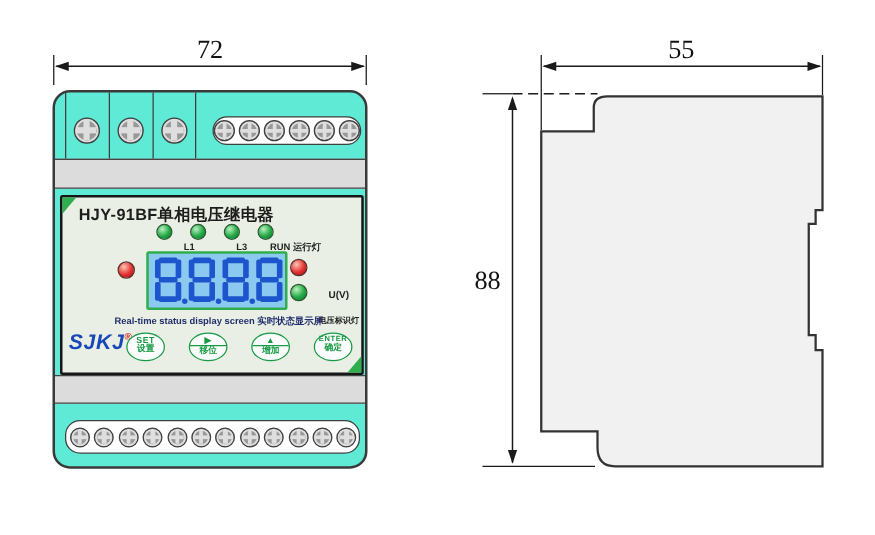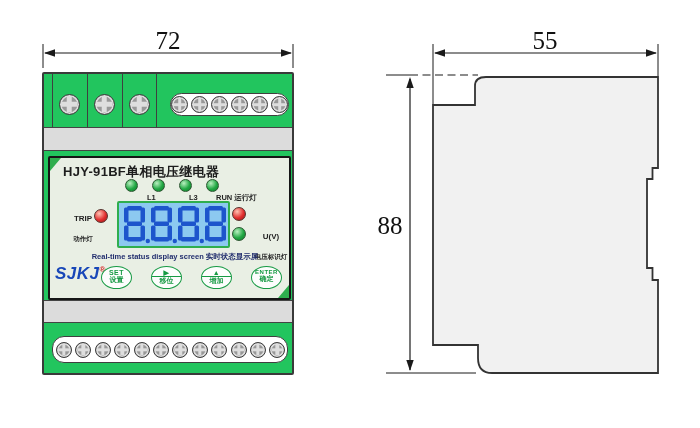--- a/index.html
+++ b/index.html
@@ -1,22 +1,22 @@
 <!DOCTYPE html>
 <html><head>
 <meta charset="utf-8">
 <style>
   html,body{margin:0;padding:0;background:#ffffff;font-family:"Liberation Sans",sans-serif;}
   #canvas{position:relative;width:700px;height:428px;background:#fff;overflow:hidden;}
   #dims-svg{position:absolute;left:0;top:0;z-index:0;}
-  .dim-text{position:absolute;font-family:"Liberation Serif",serif;font-size:25px;color:#111;text-align:center;z-index:2;}
+  .dim-text{position:absolute;font-family:"Liberation Serif",serif;font-size:21px;color:#111;text-align:center;z-index:2;}
 
   
-  #front-body{position:absolute;left:42px;top:72px;width:252px;height:303px;background:#22c55e;
-    border:2px solid #3a3a3a;border-radius:2px;box-sizing:border-box;z-index:1;}
+  #front-body{position:absolute;left:42px;top:72px;width:252px;height:303px;background:#5eead4;
+    border:2px solid #3a3a3a;border-radius:14px;box-sizing:border-box;z-index:1;}
   .vline{position:absolute;width:0;border-left:1.3px solid #3f3f3f;top:0;height:53px;}
   #top-block-rule{position:absolute;left:0;top:53px;width:100%;border-top:1.5px solid #3f3f3f;}
   .gray-band{position:absolute;left:0;width:100%;background:#dcdcdc;border-top:1.5px solid #444;border-bottom:1.5px solid #444;box-sizing:border-box;}
   .term-strip{position:absolute;border:1.4px solid #3f3f3f;border-radius:12px;background:#fff;box-sizing:border-box;}
 
   .screw{position:absolute;border-radius:50%;background:#989898;border:1.4px solid #3e3e3e;
     box-shadow:inset 0 0 0 1.6px #dedede;box-sizing:border-box;}
   .screw::before,.screw::after{content:"";position:absolute;background:#dedede;}
   .screw::before{left:8%;right:8%;top:50%;height:24%;transform:translateY(-50%);}
   .screw::after{top:8%;bottom:8%;left:50%;width:24%;transform:translateX(-50%);}
@@ -116,24 +116,20 @@
           <div class="led green" style="left: 74.5px; top: 20.5px; width: 13px; height: 13px;"></div>
           <div class="led-label" style="left: 73px; top: 35px; padding-left: 24px;">L1</div>
           <div class="led green" style="left: 101.5px; top: 20.5px; width: 13px; height: 13px;"></div>
           <div class="led-label" style="left: 112px; top: 45px;">L2</div>
           <div class="led green" style="left: 128.5px; top: 20.5px; width: 13px; height: 13px;"></div>
           <div class="led-label" style="left: 139px; top: 35px;">L3</div>
           <div class="led green" style="left: 155.5px; top: 20.5px; width: 13px; height: 13px;"></div>
           <div class="led-label" style="left: 166px; top: 35px;">RUN 运行灯</div>
         </div>
 
-      <div class="side-label" style="left:10px;top:48px;">
-        <span class="en">TRIP</span><br>
-        <span class="zh">动作灯</span>
-      </div>
       <div class="led red" style="left:44px;top:51px;width:14px;height:14px;"></div>
 
       <div id="lcd"><svg width="109" height="43">
             <rect x="8" y="3" width="15" height="4.5" rx="1.5" fill="#1d55cc"></rect>
             <rect x="21.5" y="4.5" width="4.5" height="15" rx="1.5" fill="#1d55cc"></rect>
             <rect x="21.5" y="22.5" width="4.5" height="15" rx="1.5" fill="#1d55cc"></rect>
             <rect x="8" y="34" width="15" height="4.5" rx="1.5" fill="#1d55cc"></rect>
             <rect x="5" y="22.5" width="4.5" height="15" rx="1.5" fill="#1d55cc"></rect>
             <rect x="5" y="4.5" width="4.5" height="15" rx="1.5" fill="#1d55cc"></rect>
             <rect x="8" y="18.5" width="15" height="4.5" rx="1.5" fill="#1d55cc"></rect>

